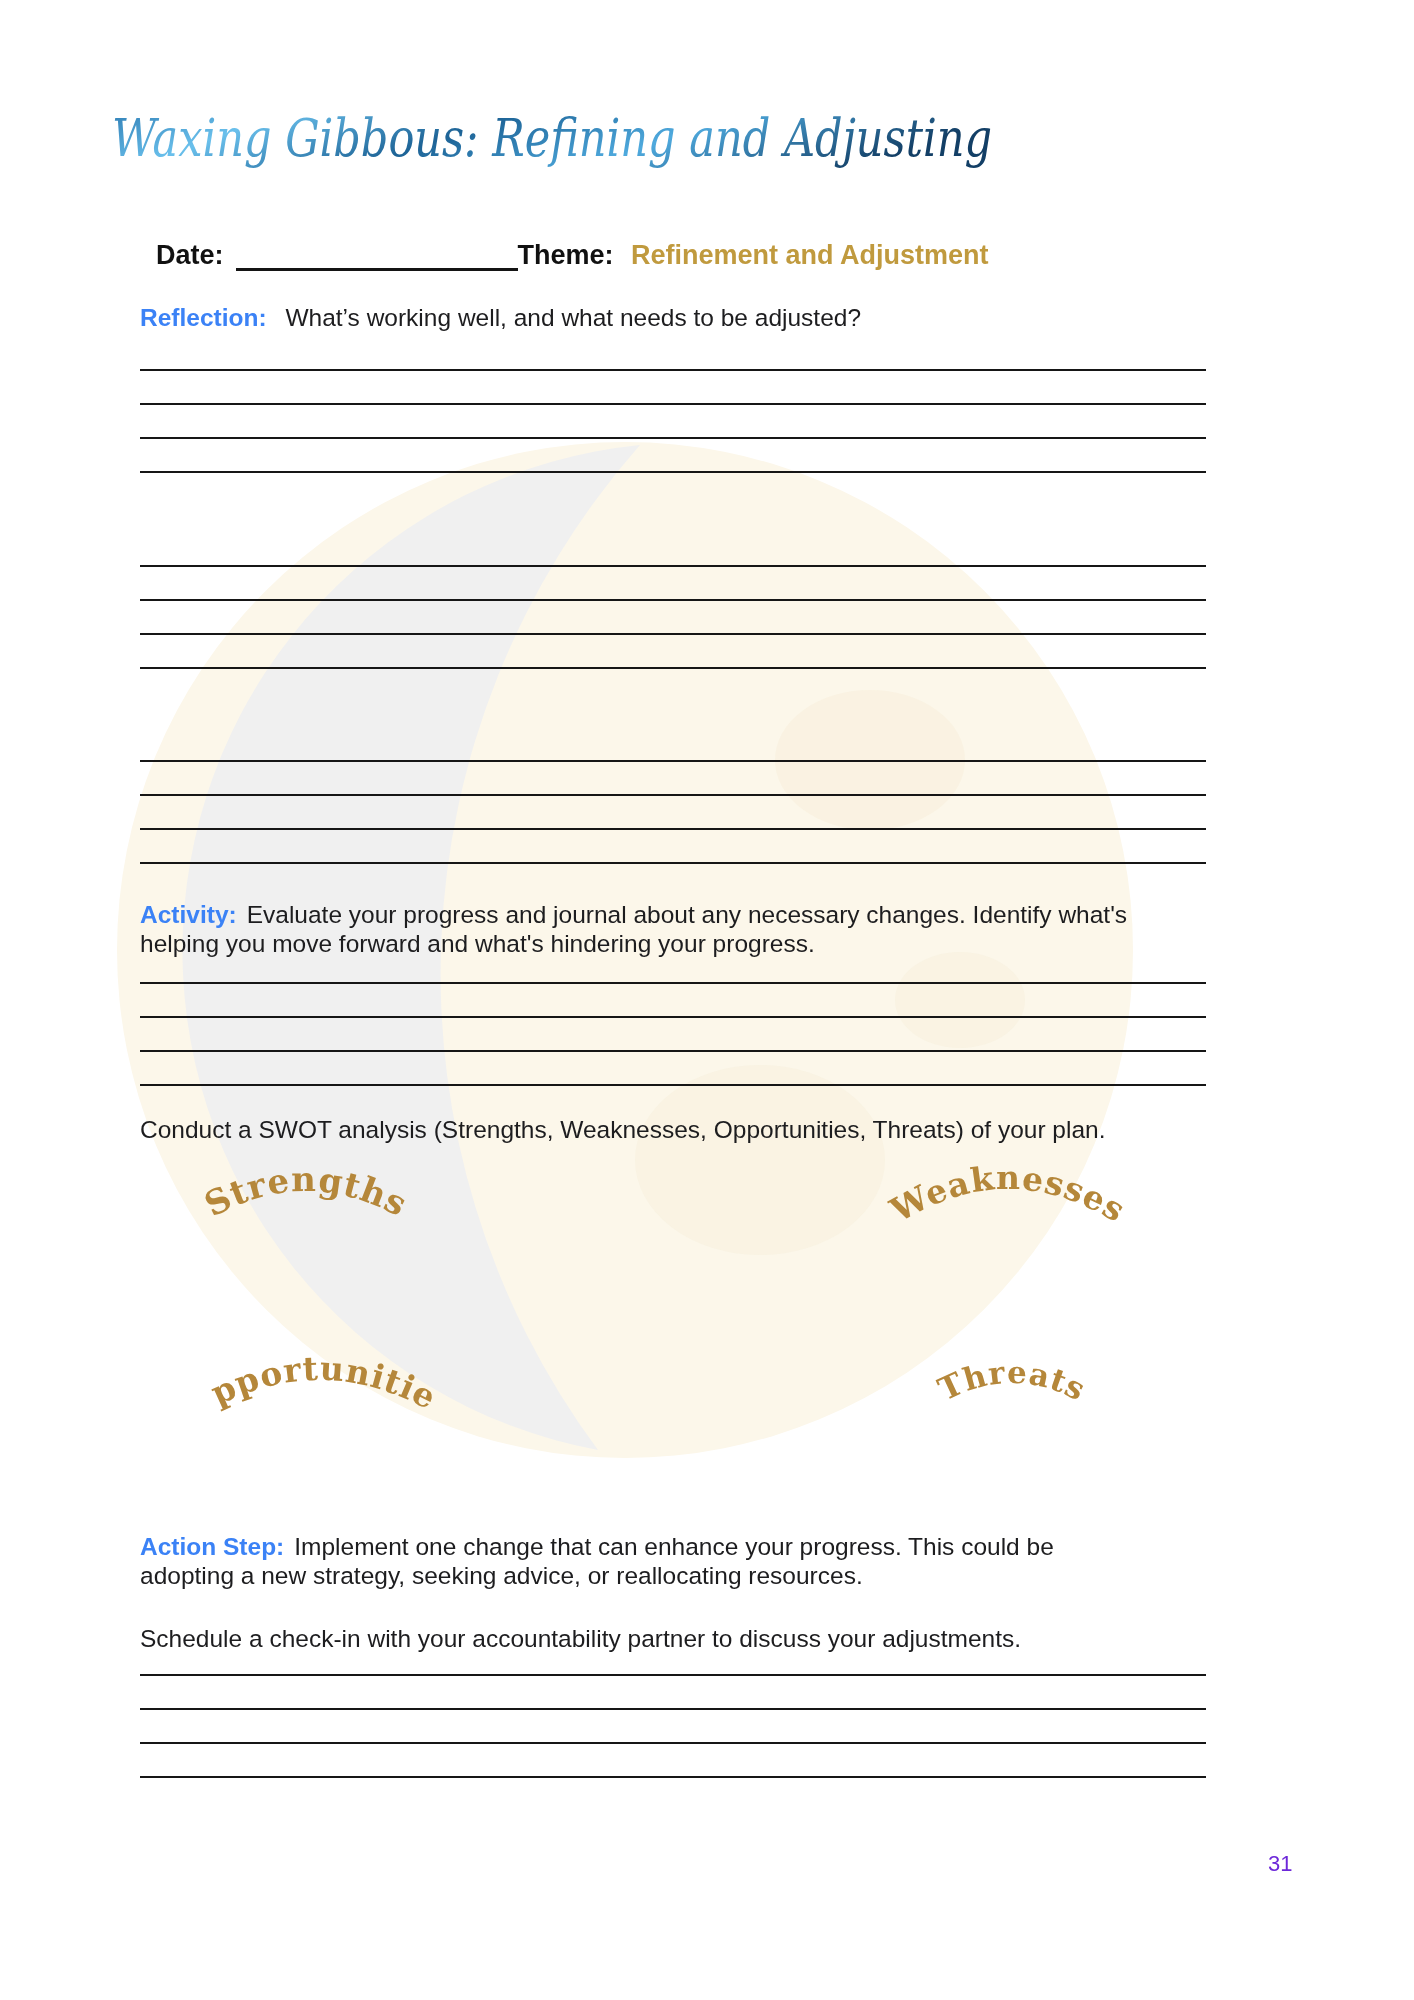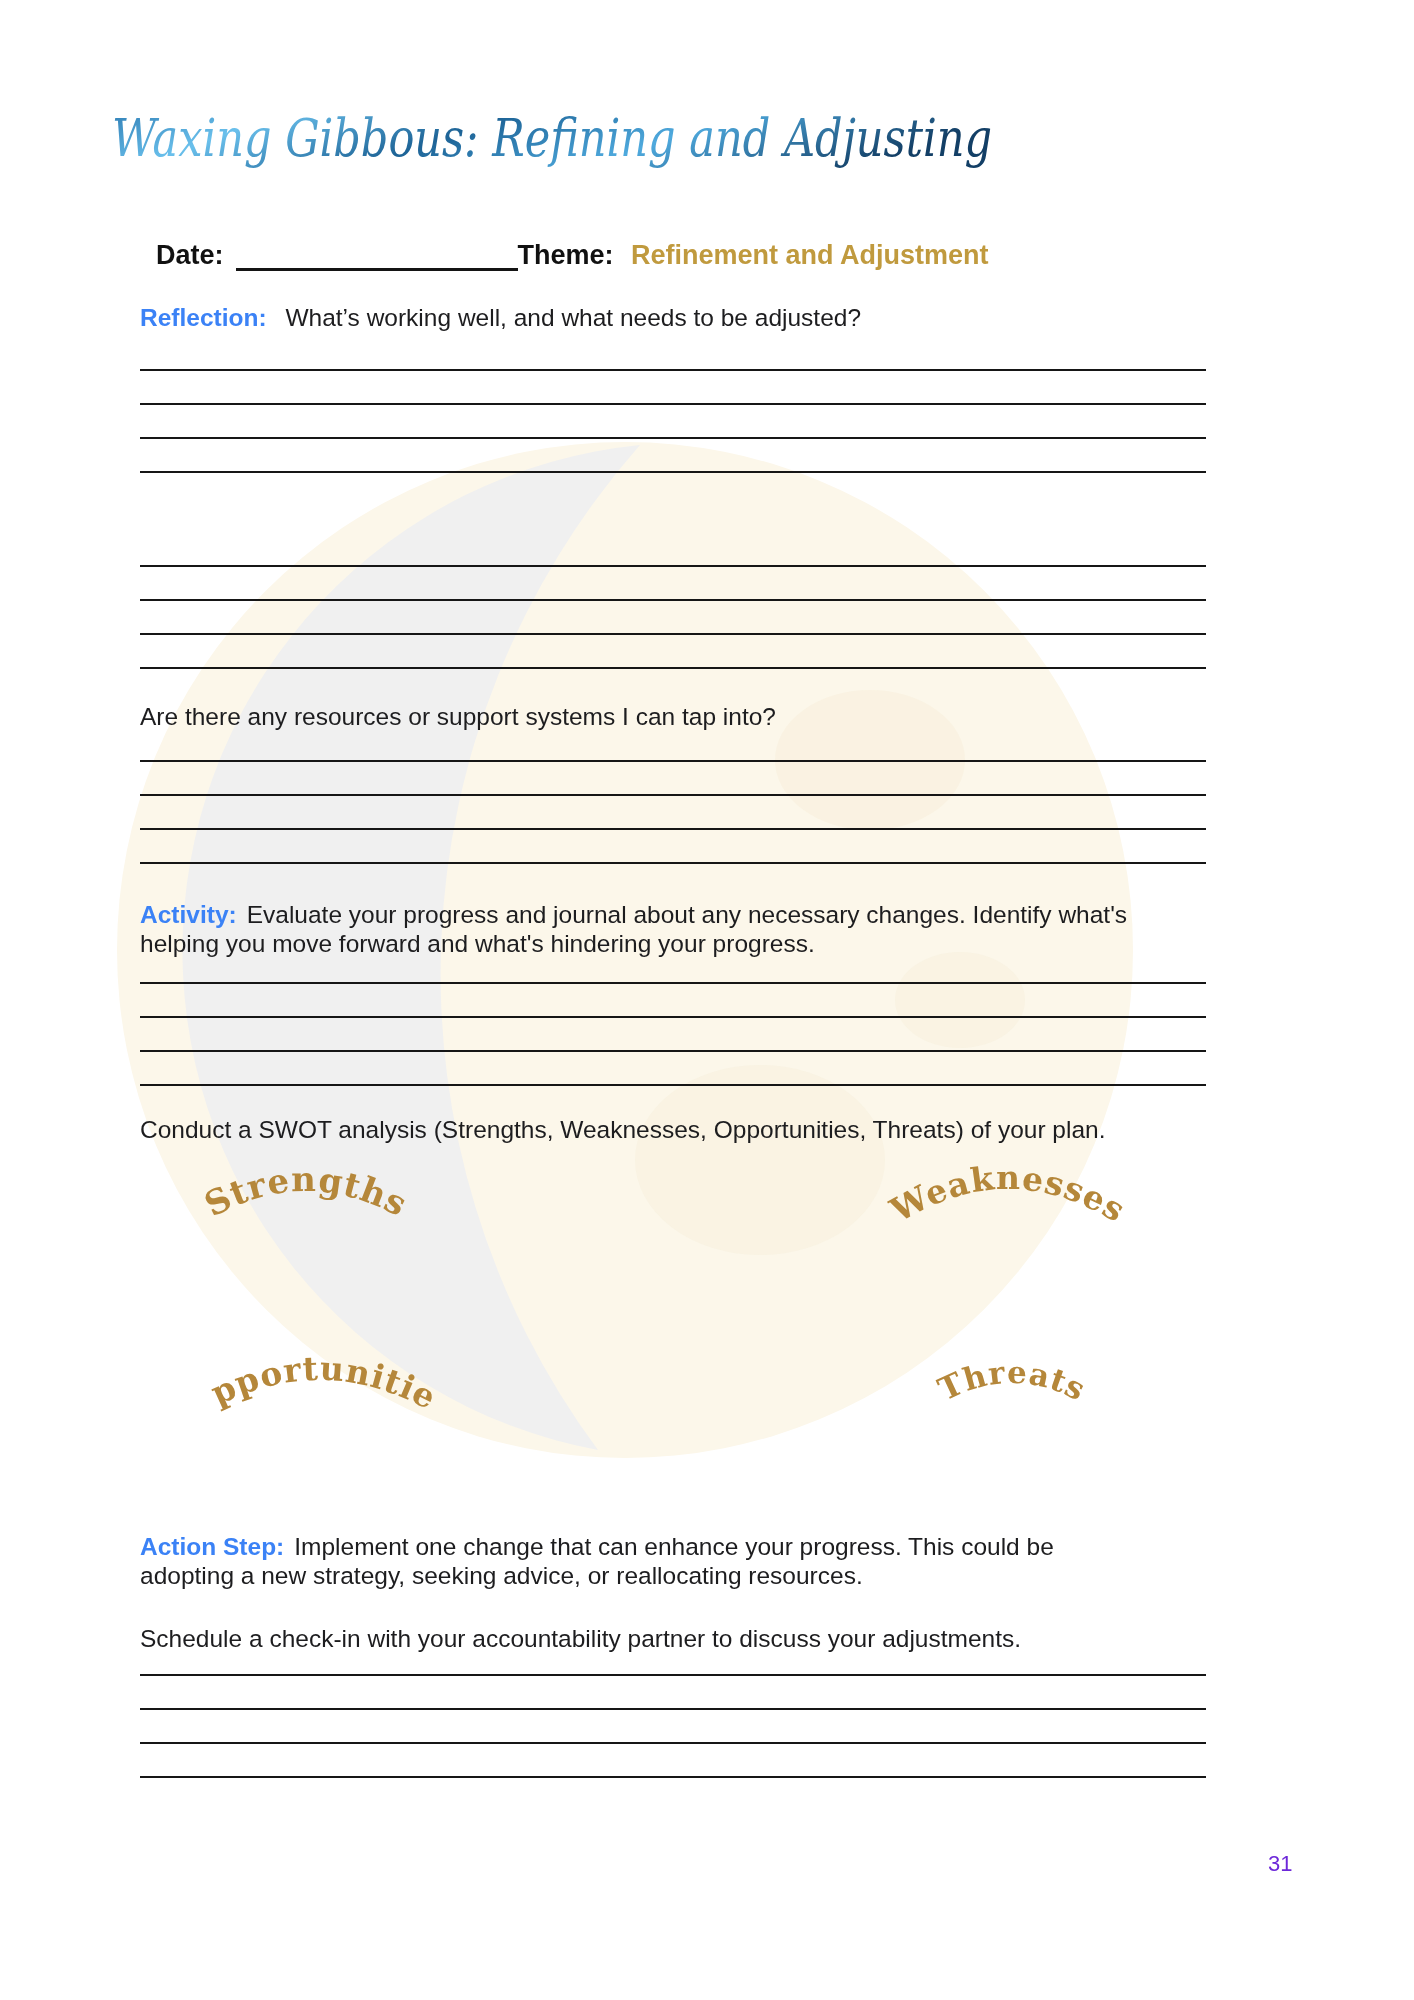--- a/index.html
+++ b/index.html
@@ -95,21 +95,20 @@
   </div>
 
 
   <div>
     <div class="wline" style="top:565px;"></div>
     <div class="wline" style="top:599px;"></div>
     <div class="wline" style="top:633px;"></div>
     <div class="wline" style="top:667px;"></div>
   </div>
 
-  <div class="q-row" style="top:702px;">Are there any resources or support systems I can tap into?</div>
 
   <div>
     <div class="wline" style="top:760px;"></div>
     <div class="wline" style="top:794px;"></div>
     <div class="wline" style="top:828px;"></div>
     <div class="wline" style="top:862px;"></div>
   </div>
 
   <div class="q-row" style="top:900px;">
     <span class="blue-label">Activity:</span><span class="para-text">Evaluate your progress and journal about any necessary changes. Identify what's

